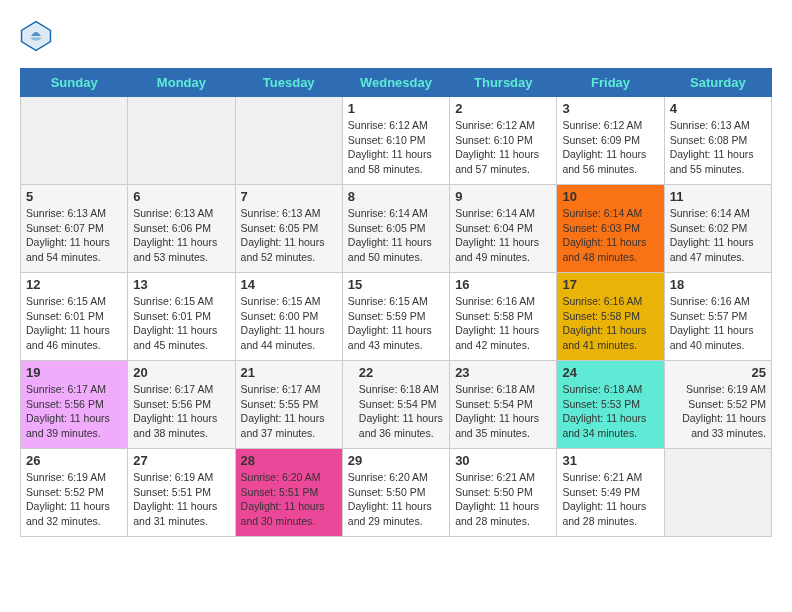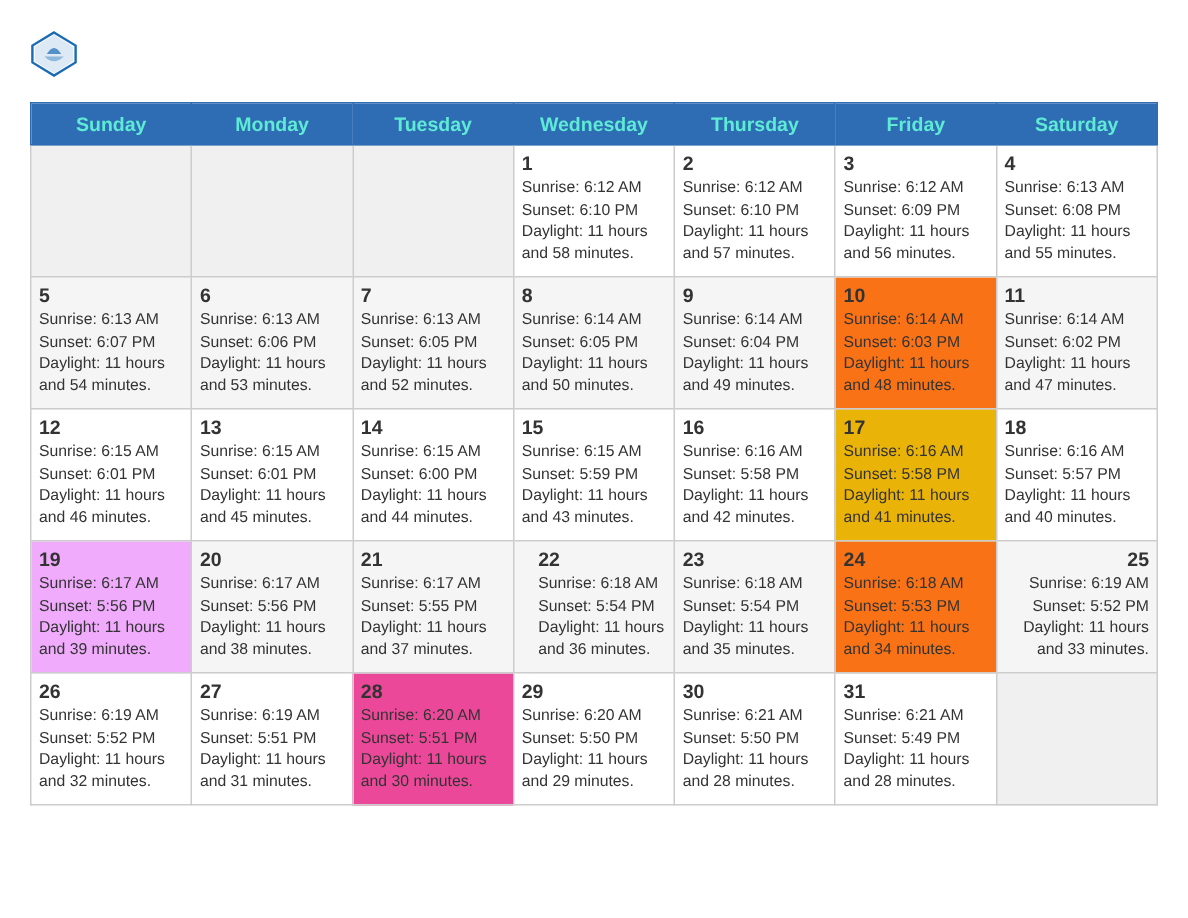--- a/index.html
+++ b/index.html
@@ -294,21 +294,21 @@
 Daylight: 11 hours
 and 36 minutes.</div>
         </td>
         <td style="background-color: rgb(245, 245, 245);">
           <div class="day-number">23</div>
           <div class="day-info" style="white-space: pre-line;">Sunrise: 6:18 AM
 Sunset: 5:54 PM
 Daylight: 11 hours
 and 35 minutes.</div>
         </td>
-        <td style="background-color: #f97316;">
+        <td style="background-color: #5eead4;">
           <div class="day-number">24</div>
           <div class="day-info" style="white-space: pre-line;">Sunrise: 6:18 AM
 Sunset: 5:53 PM
 Daylight: 11 hours
 and 34 minutes.</div>
         </td>
         <td style="background-color: rgb(245, 245, 245); text-align: right;">
           <div class="day-number">25</div>
           <div class="day-info" style="white-space: pre-line;">Sunrise: 6:19 AM
 Sunset: 5:52 PM

